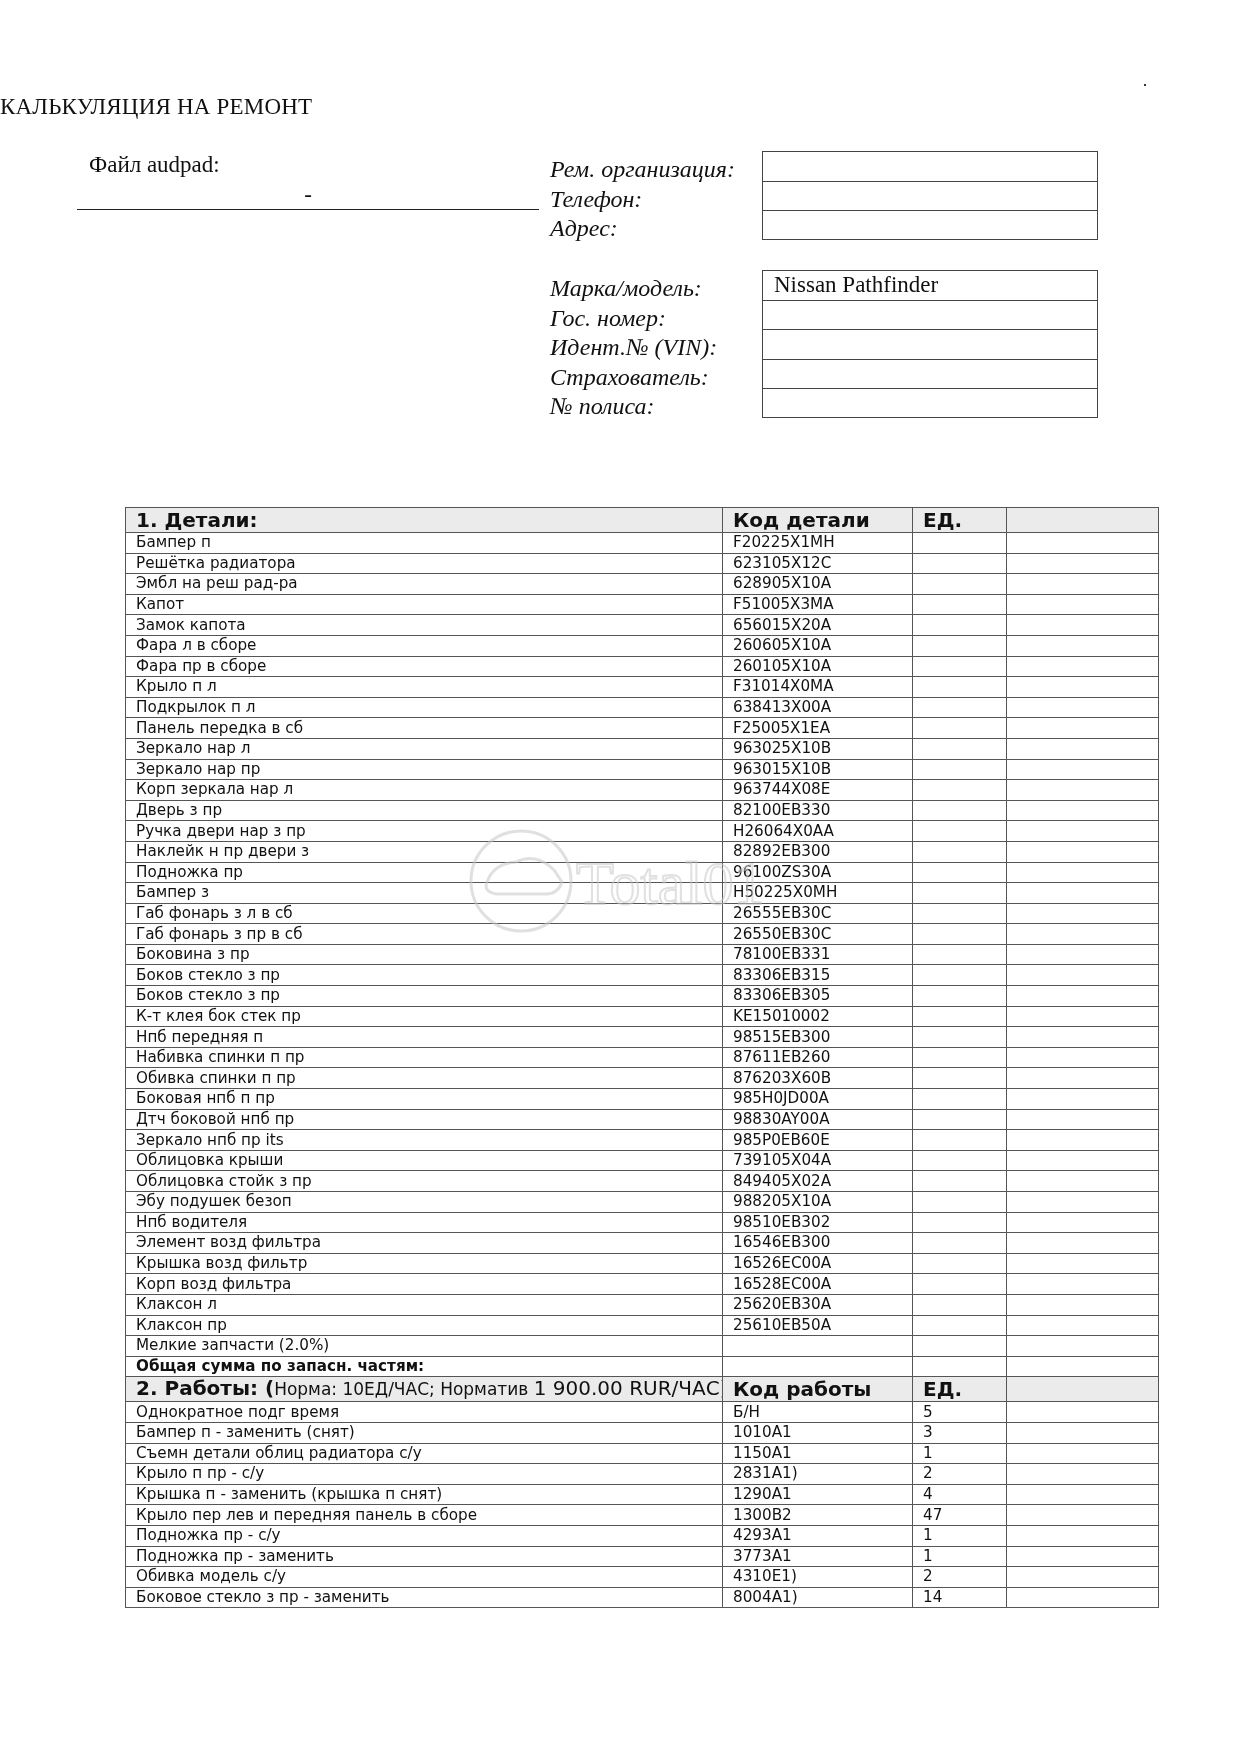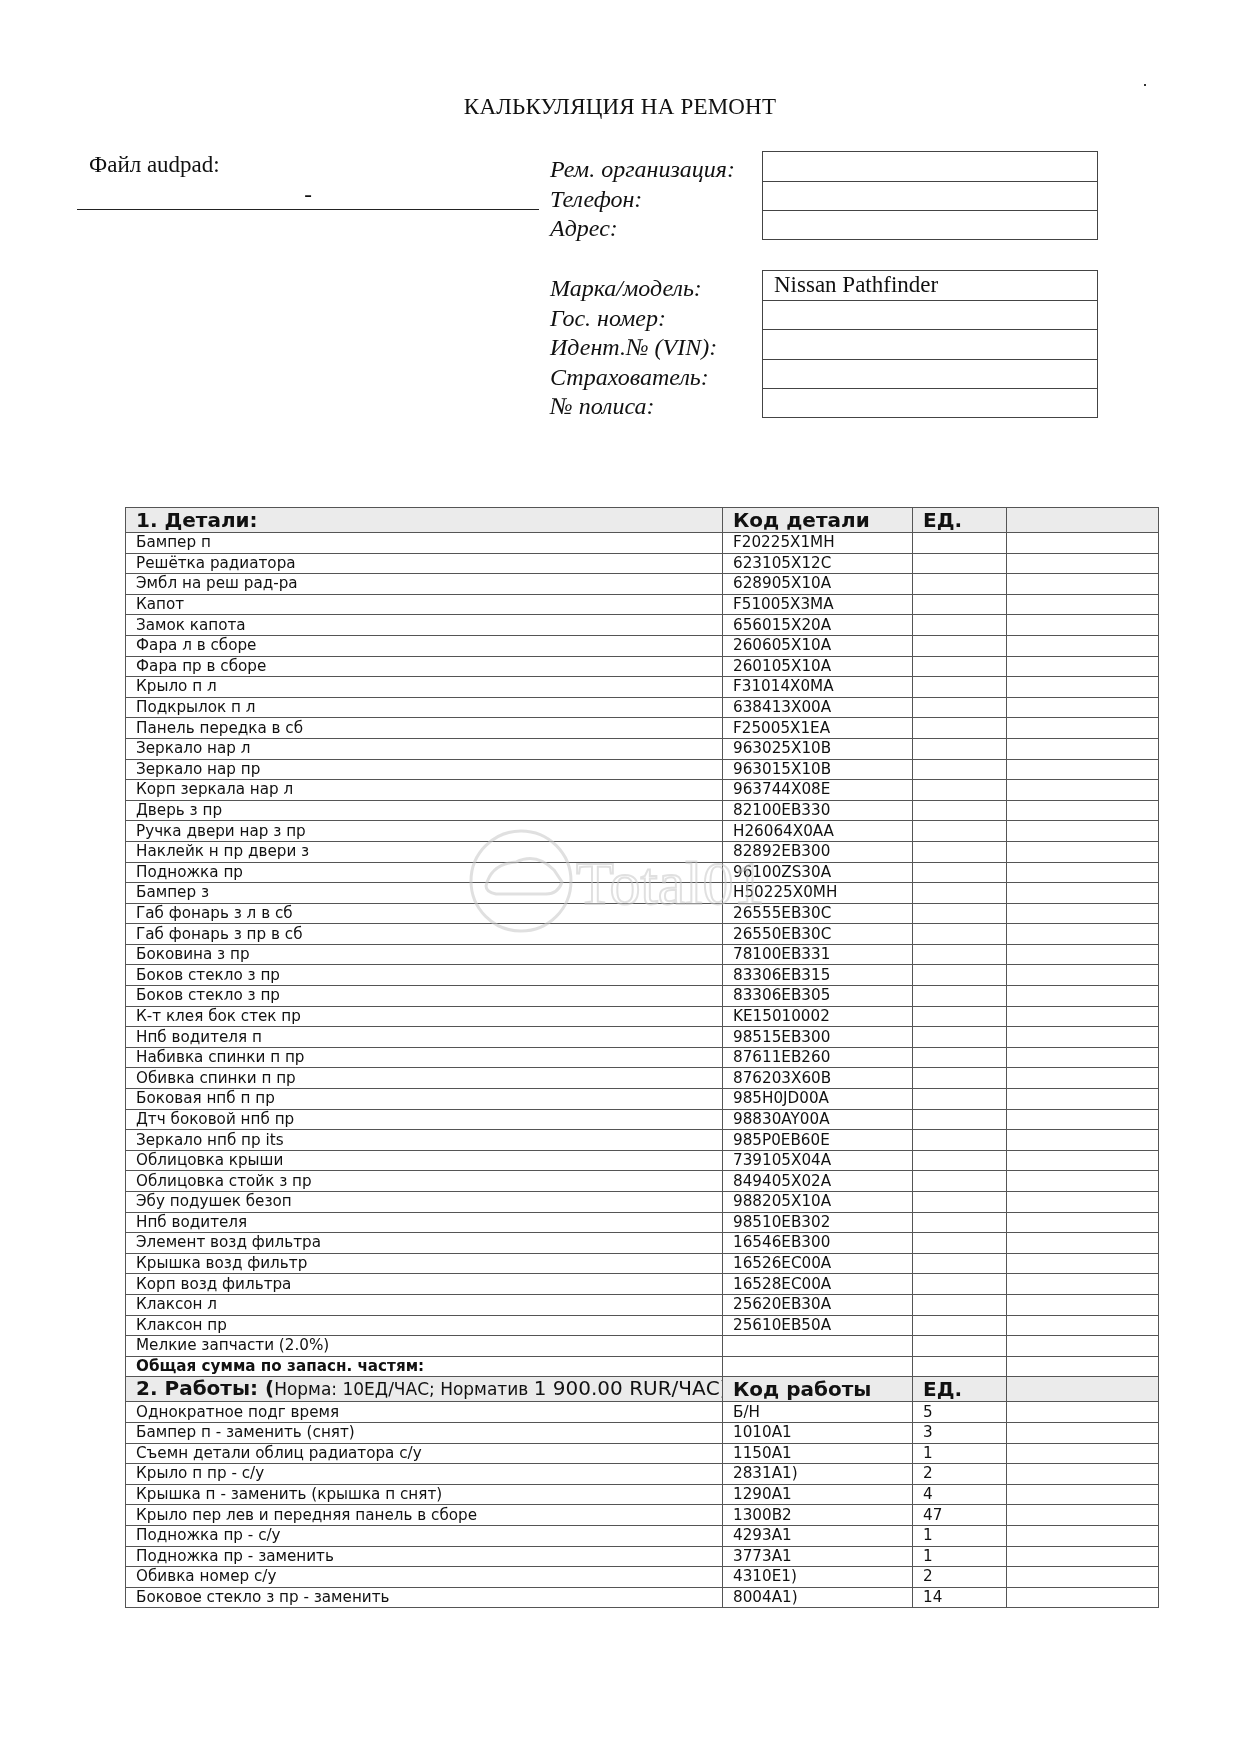--- a/index.html
+++ b/index.html
@@ -1,20 +1,20 @@
 <!DOCTYPE html>
 <html><head>
 <meta charset="utf-8">
 <style>
   html, body { margin: 0; padding: 0; background: #ffffff; }
   body { width: 1240px; height: 1755px; position: relative; overflow: hidden; color: #111; }
   .serif { font-family: "Liberation Serif", "DejaVu Serif", serif; }
   .sans { font-family: "DejaVu Sans", "Liberation Sans", sans-serif; }
 
-  .doc-title { position: absolute; top: 94px; left: 0; width: 1240px; text-align: center; font-size: 23px; letter-spacing: 0.2px; }
+  .doc-title { position: absolute; top: 94px; left: 0; width: 1240px; font-size: 23px; letter-spacing: 0.2px; }
   .dot-mark { position: absolute; top: 84px; left: 1144px; width: 2px; height: 2px; background: #333; }
 
   .file-label { position: absolute; top: 152px; left: 89px; font-size: 23px; }
   .file-line { position: absolute; top: 209px; left: 77px; width: 462px; border-top: 1px solid #222; }
   .file-value { position: absolute; top: 182px; left: 77px; width: 462px; text-align: center; font-size: 23px; }
 
   .info-block { position: absolute; left: 550px; }
   .info-row { position: relative; height: 29.5px; }
   .info-label { position: absolute; left: 0; top: 4px; font-size: 24px; line-height: 29.5px; white-space: nowrap; font-style: italic; }
   .info-box { position: absolute; left: 212px; top: 0; width: 336px; height: 29.5px; border: 1.5px solid #444; border-bottom: none; box-sizing: border-box; font-size: 23px; line-height: 28px; padding-left: 11px; }
@@ -238,21 +238,21 @@
           <td></td>
           <td></td>
         </tr>
         <tr>
           <td>К-т клея бок стек пр</td>
           <td>KE15010002</td>
           <td></td>
           <td></td>
         </tr>
         <tr>
-          <td>Нпб водителя п</td>
+          <td>Нпб передняя п</td>
           <td>98515EB300</td>
           <td></td>
           <td></td>
         </tr>
         <tr>
           <td>Набивка спинки п пр</td>
           <td>87611EB260</td>
           <td></td>
           <td></td>
         </tr>
@@ -398,21 +398,21 @@
           <td>1</td>
           <td></td>
         </tr>
         <tr>
           <td>Подножка пр - заменить</td>
           <td>3773A1</td>
           <td>1</td>
           <td></td>
         </tr>
         <tr>
-          <td>Обивка номер с/у</td>
+          <td>Обивка модель с/у</td>
           <td>4310E1)</td>
           <td>2</td>
           <td></td>
         </tr>
         <tr>
           <td>Боковое стекло з пр - заменить</td>
           <td>8004A1)</td>
           <td>14</td>
           <td></td>
         </tr>

